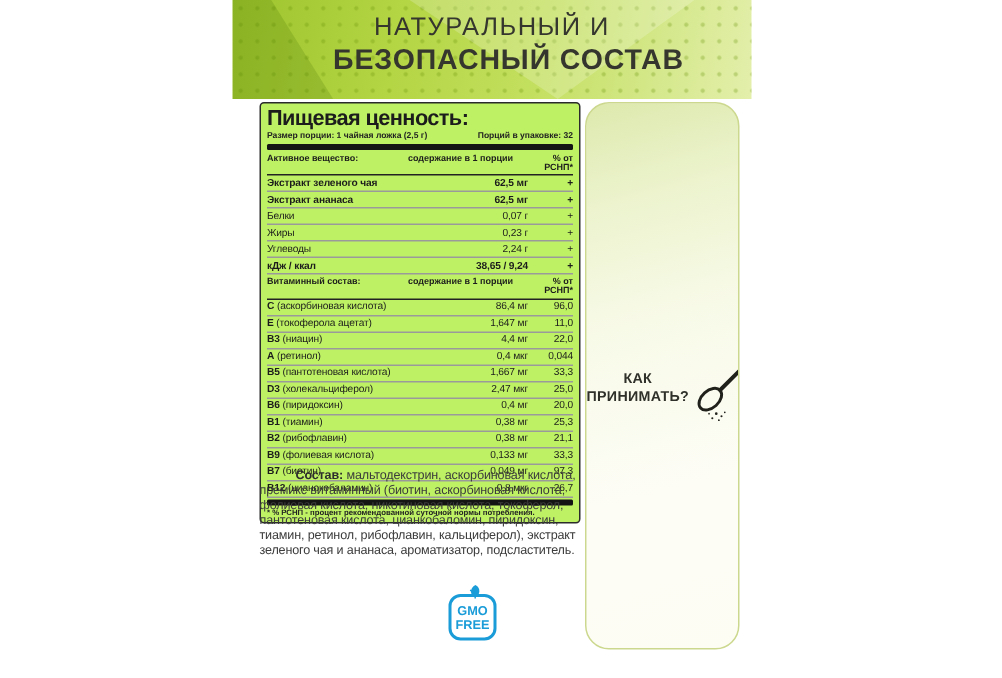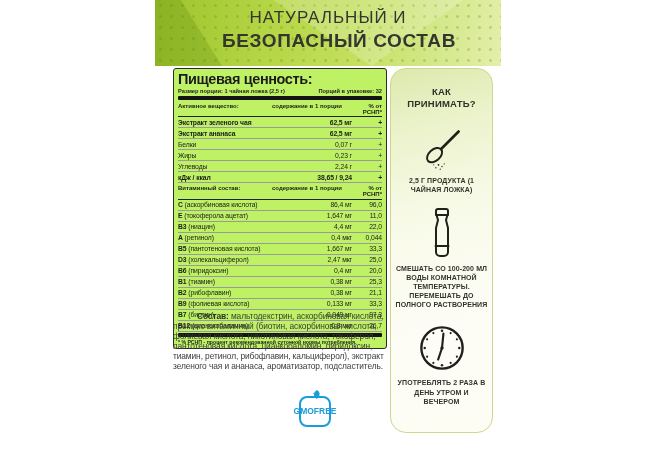--- a/index.html
+++ b/index.html
@@ -43,30 +43,30 @@
 
   
   .compo{position:absolute;left:18px;top:312px;width:222px;font-size:8.4px;line-height:1.18;
          color:#3c3c3c;letter-spacing:-0.1px;}
   .compo b{color:#2d2d2d;margin-left:24px;}
 
   
   .gmo-row{position:absolute;left:30px;top:396px;width:260px;display:flex;align-items:center;
            justify-content:center;gap:26px;}
   .gmo-badge{position:relative;width:28px;height:27px;border:2.4px solid #1a9cd8;border-radius:8px;
-             display:flex;align-items:center;justify-content:center;
+             display:flex;flex-direction:column;align-items:center;justify-content:center;
              color:#1a9cd8;font-weight:700;font-size:8.5px;line-height:1.05;background:#fff;}
   .gmo-leaf{position:absolute;top:-9px;left:50%;transform:translateX(-42%);}
   .gmo-text{font-size:8.2px;font-weight:700;color:#3f4037;text-align:center;line-height:1.35;}
 
   
   .sidebar{position:absolute;left:235px;top:68px;width:103px;height:365px;box-sizing:border-box;
            border:1.6px solid #ccd88e;border-radius:16px;
            background:linear-gradient(165deg,#dde9ad 0%,#ecf3cd 18%,#f8fae8 40%,#fdfdf6 70%,#fdfdf4 100%);
-           display:flex;flex-direction:column;align-items:center;overflow:hidden;}
+           display:flex;flex-direction:row;align-items:center;overflow:hidden;}
   .sb-title{margin-top:17px;font-size:9.5px;font-weight:700;color:#2f3029;text-align:center;
             line-height:1.25;width:70px;letter-spacing:0.2px;}
   .sb-step-text{font-size:7px;font-weight:700;color:#33342c;text-align:center;line-height:1.3;
                 width:92px;letter-spacing:0.1px;}
   .ic{flex:0 0 auto;}
   .ic-spoon{margin-top:18px;}
   .t1{margin-top:6px;}
   .ic-bottle{margin-top:13px;}
   .t2{margin-top:5px;}
   .ic-clock{margin-top:15px;}

